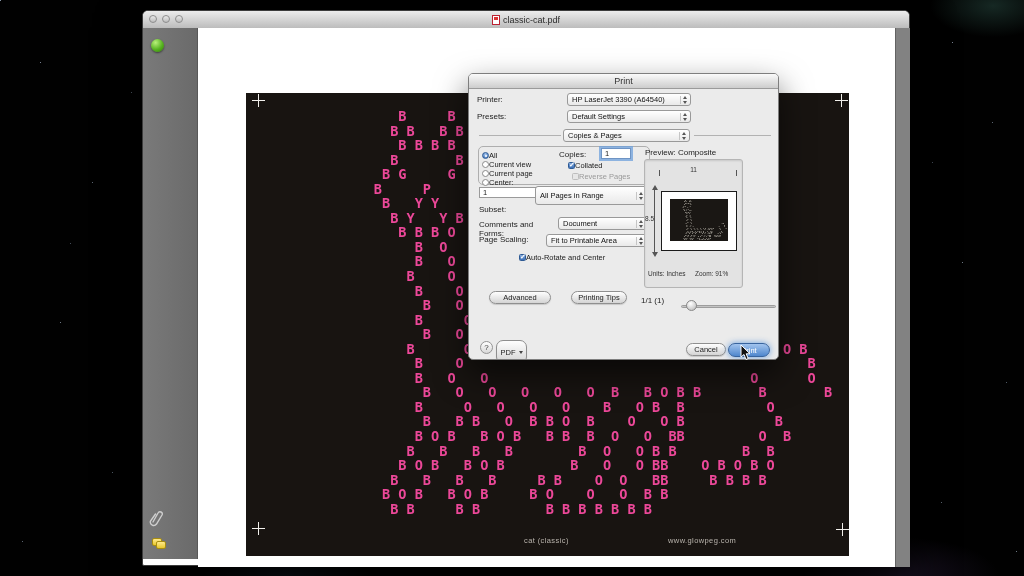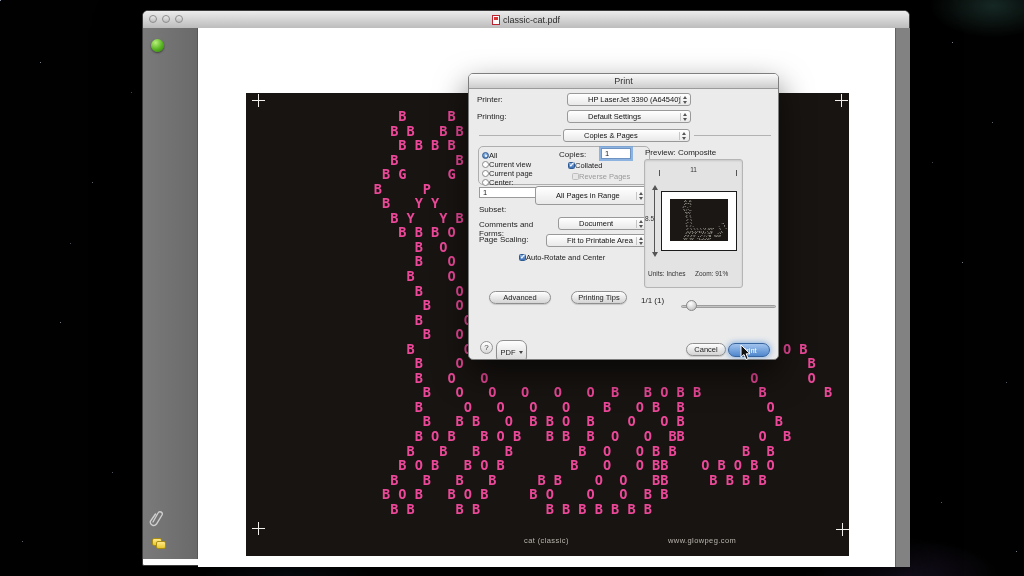--- a/index.html
+++ b/index.html
@@ -56,21 +56,21 @@
   
   .dialog{position:absolute;left:468px;top:73px;width:311px;height:287px;
     background:#ebebeb;border:1px solid #7e7e7e;border-radius:5px;box-sizing:border-box;
     box-shadow:0 14px 32px rgba(0,0,0,.6);font-size:8px;color:#1a1a1a;overflow:hidden;}
   .dtitle{position:absolute;left:0;top:0;right:0;height:14px;
     background:linear-gradient(#fafafa,#cdcdcd);border-bottom:1px solid #9b9b9b;
     text-align:center;line-height:14px;font-size:9px;color:#333;}
   .dlbl{position:absolute;font-size:8px;color:#1c1c1c;}
   .popup{position:absolute;background:linear-gradient(#fff,#e9e9e9);
     border:1px solid #999;border-radius:3px;box-sizing:border-box;
-    font-size:7.5px;color:#111;padding-left:20px;display:flex;align-items:center;}
+    font-size:7.5px;color:#111;padding-left:4px;display:flex;align-items:center;}
   .spin{position:absolute;right:2px;top:50%;margin-top:-4px;width:7px;height:8px;border-left:1px solid #c5c5c5;}
   .spin i{position:absolute;left:1.5px;border-left:2.5px solid transparent;border-right:2.5px solid transparent;}
   .spin .up{top:0;border-bottom:3px solid #555;}
   .spin .dn{bottom:0;border-top:3px solid #555;}
   .hline{position:absolute;height:1px;background:#b2b2b2;}
   .groupbox{position:absolute;left:9px;top:72px;width:172px;height:39px;
     border:1px solid #aeaeae;border-radius:5px;box-sizing:border-box;}
   .ctlrow{position:absolute;display:flex;align-items:center;height:8px;font-size:7.5px;}
   .radio{width:7px;height:7px;border-radius:50%;background:#fff;border:1px solid #8a8a8a;box-sizing:border-box;position:relative;flex:0 0 auto;}
   .radio.sel{background:radial-gradient(circle at 50% 30%,#a6c6ef,#3b6fb5);border-color:#2e5a94;}
@@ -191,21 +191,21 @@
 
     <div class="dlbl" style="left:8px;top:21px;width:87px">Printer:</div>
     <div class="popup" style="left:98px;top:19px;width:124px;height:13px">
       <span>HP LaserJet 3390 (A64540)</span>
       <span class="spin">
           <i class="up"></i>
           <i class="dn"></i>
         </span>
     </div>
 
-    <div class="dlbl" style="left:8px;top:38px;width:87px">Printing:</div>
+    <div class="dlbl" style="left:8px;top:38px;width:87px">Presets:</div>
     <div class="popup" style="left:98px;top:36px;width:124px;height:13px">
       <span>Default Settings</span>
       <span class="spin">
           <i class="up"></i>
           <i class="dn"></i>
         </span>
     </div>
 
     <div class="hline" style="left:10px;top:61px;width:82px"></div>
     <div class="popup" style="left:94px;top:55px;width:127px;height:13px">

